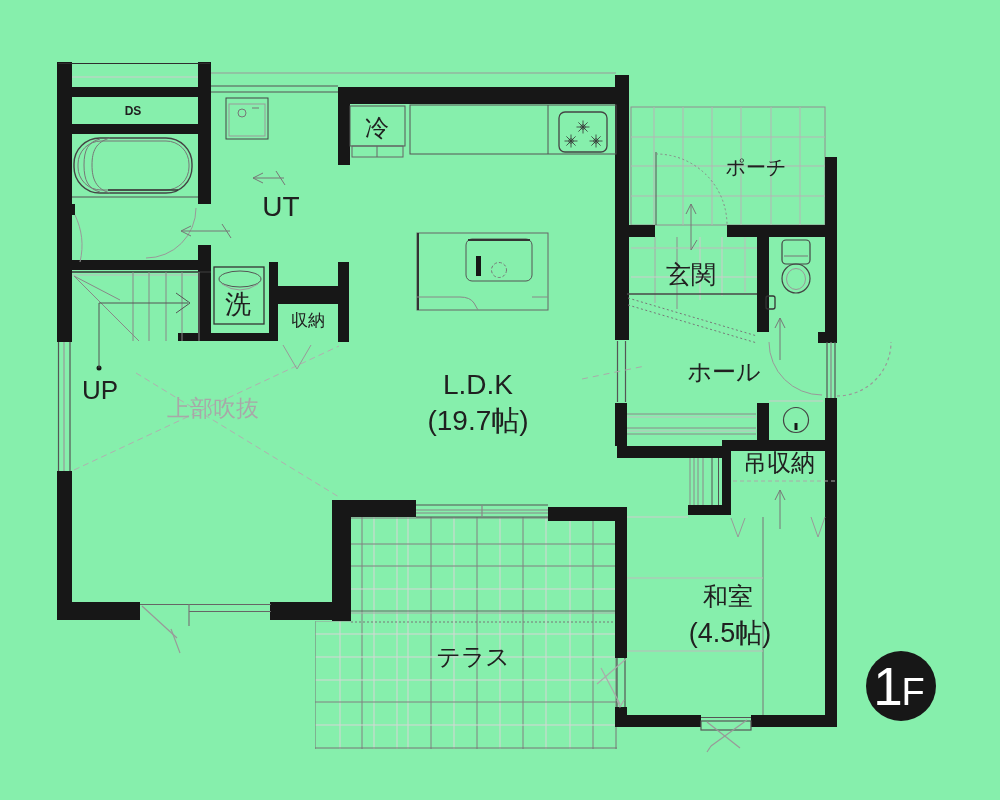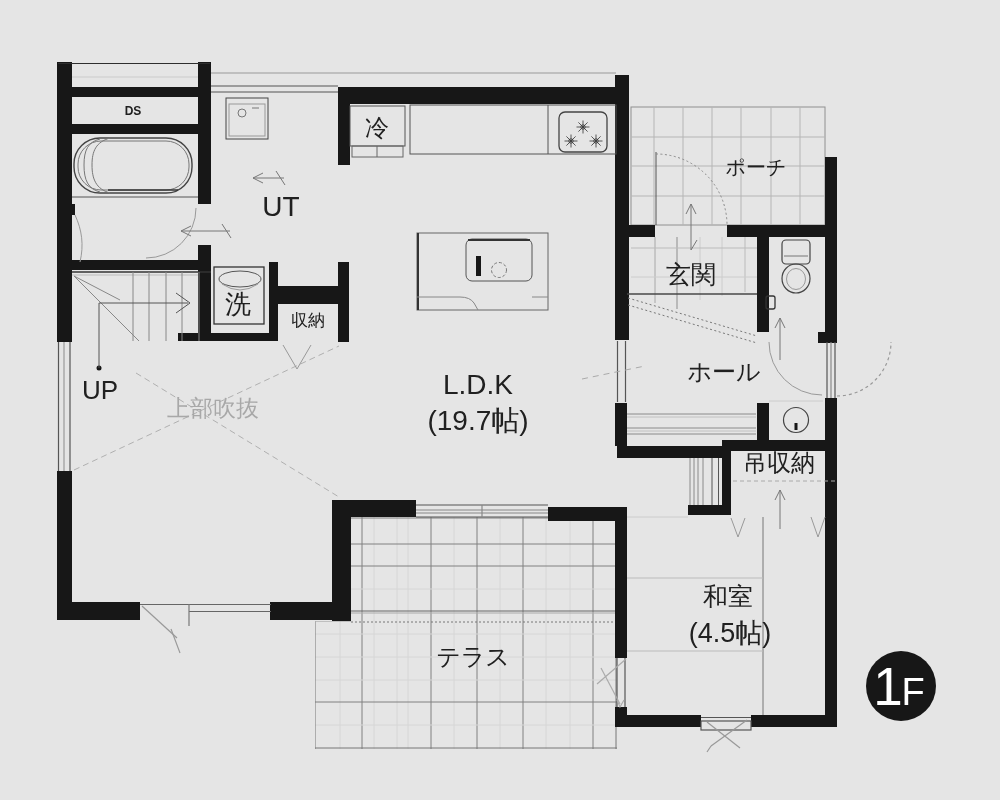--- a/index.html
+++ b/index.html
@@ -1,16 +1,16 @@
 <!DOCTYPE html>
 <html><head>
 <meta charset="utf-8">
 <style>
   html,body{margin:0;padding:0;background:#ffffff;}
-  .page{position:relative;width:1000px;height:800px;background:#e5e5e5;font-family:"Liberation Sans",sans-serif;}
+  .page{position:relative;width:1000px;height:800px;background:#86efac;font-family:"Liberation Sans",sans-serif;}
   svg{position:absolute;left:0;top:0;}
   text{font-family:"Liberation Sans",sans-serif;}
   #labels text{fill:#202020;}
 </style>
 </head>
 <body>
 <div class="page">
 <svg width="1000" height="800" viewBox="0 0 1000 800">
 <defs>
 <clipPath id="genkanclip">

